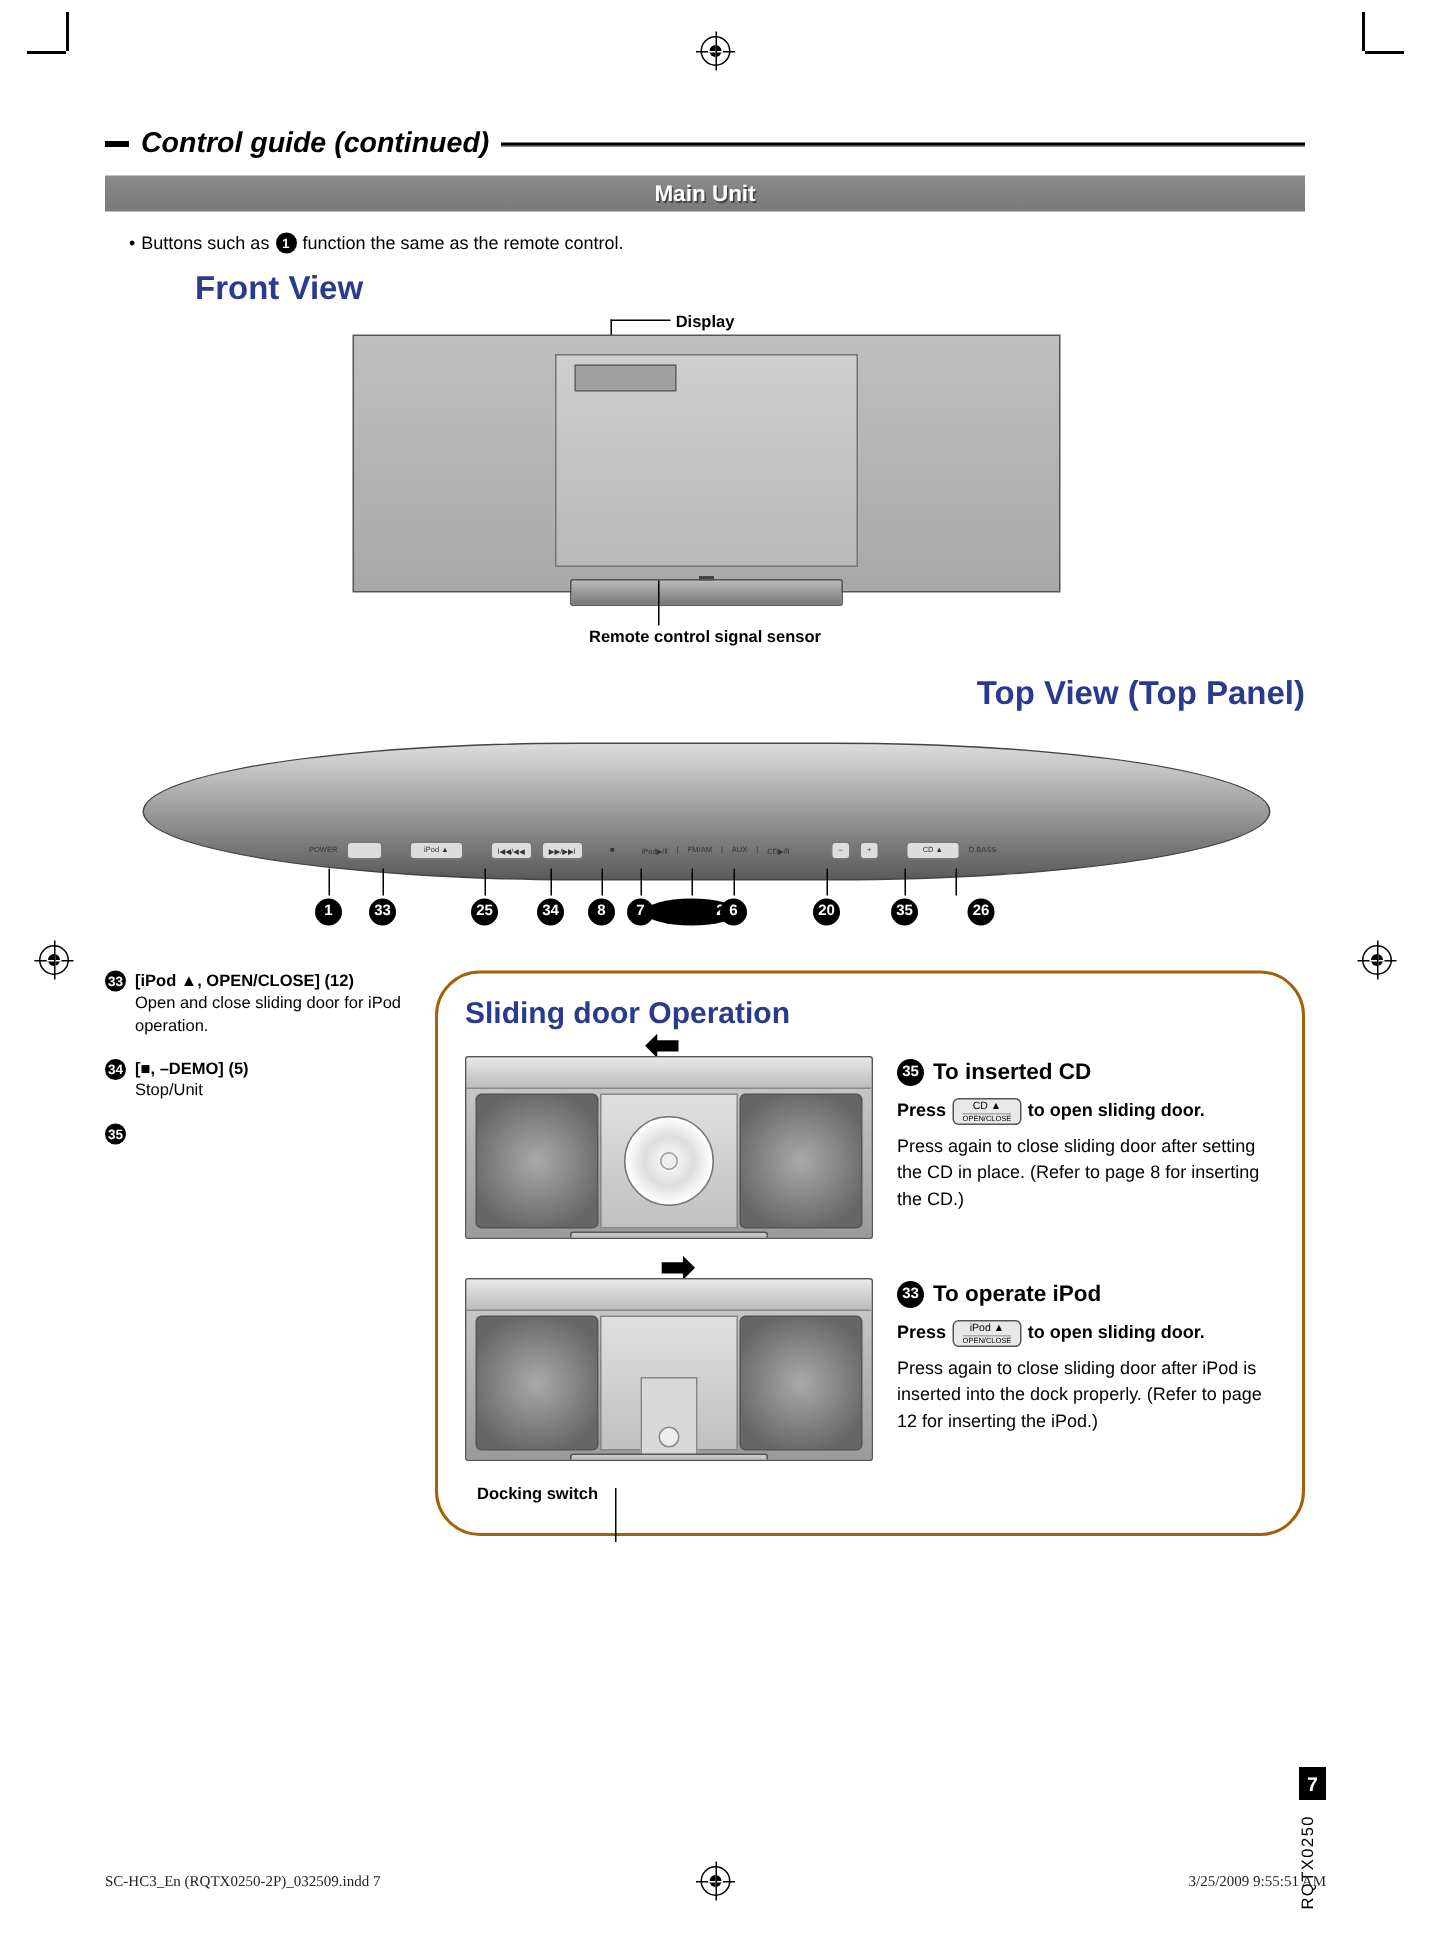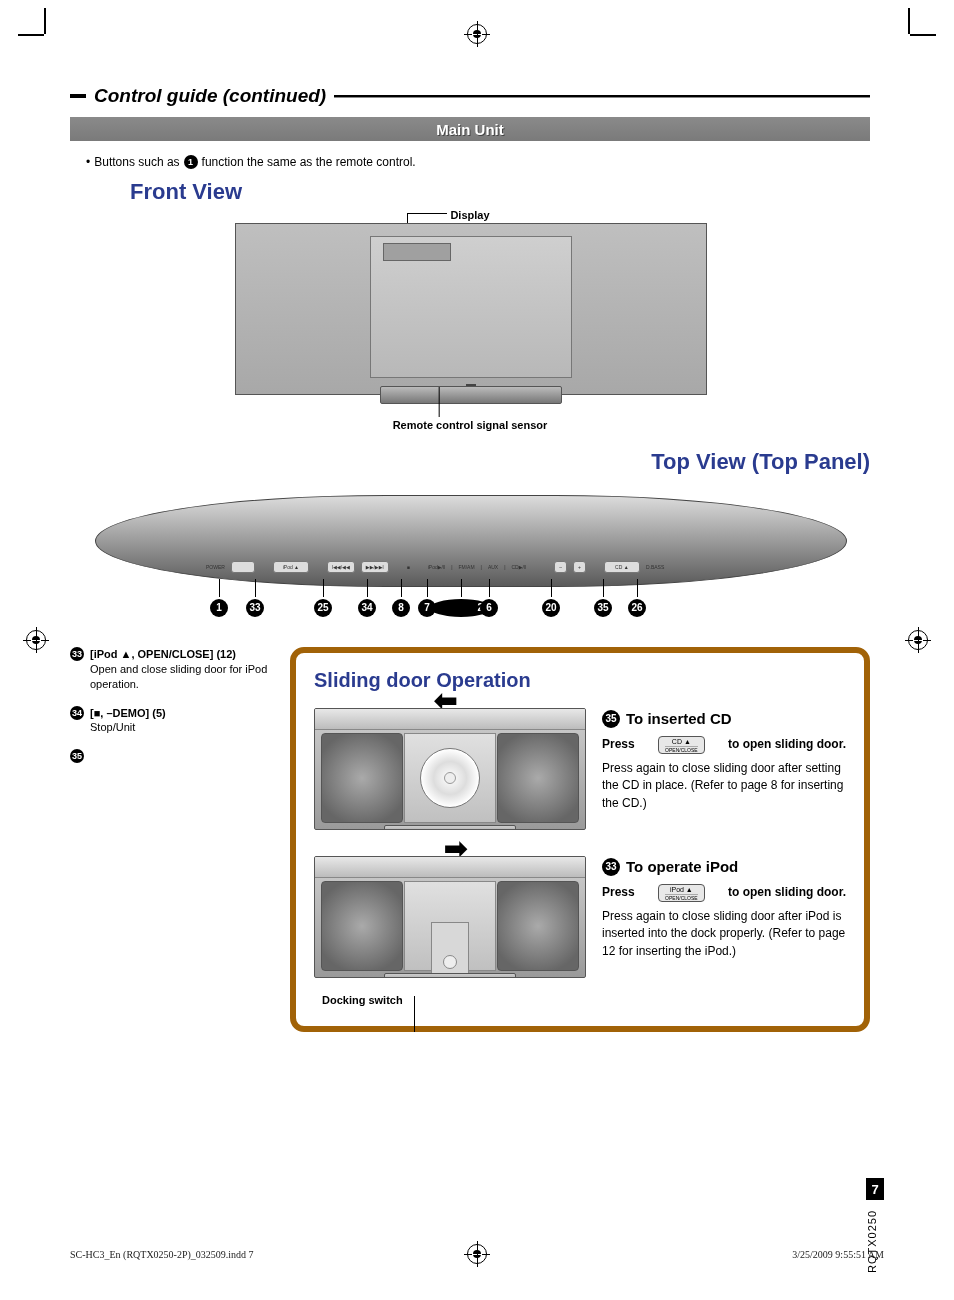--- a/index.html
+++ b/index.html
@@ -260,22 +260,22 @@
   .def-item {
     display: flex;
     gap: 6px;
     margin-bottom: 14px;
   }
   .def-item .txt b { font-weight: bold; }
   .def-item .txt div { line-height: 1.35; }
 
   .sliding-box {
     flex: 1;
-    border: 6px solid #a16207;
-    border-radius: 14px;
+    border: 2px solid #a16207;
+    border-radius: 30px;
     padding: 16px 18px 20px 18px;
     position: relative;
   }
   .sliding-title {
     font-size: 20px;
     font-weight: bold;
     color: #2a3b8f;
     margin-bottom: 16px;
   }
   .op-row {
@@ -421,21 +421,20 @@
     font-size: 15px;
     margin-bottom: 6px;
   }
   .op-text .ot-press {
     font-weight: bold;
     margin-bottom: 6px;
     display: flex;
     align-items: center;
     gap: 4px;
     flex-wrap: wrap;
-    justify-content: space-between;
   }
   .btn-chip {
     display: inline-flex;
     flex-direction: column;
     align-items: center;
     border: 1px solid #555;
     border-radius: 4px;
     background: #e8e8e8;
     padding: 1px 6px 0 6px;
     font-size: 7px;
@@ -617,21 +616,21 @@
         <span class="circ-num circ-num-lg" style="left:222px;">7</span>
       <span class="lead" style="left:256px;"></span>
         <span class="circ-num circ-num-lg" style="left:256px;padding-left:44px;">24</span>
       <span class="lead" style="left:284px;"></span>
         <span class="circ-num circ-num-lg" style="left:284px;">6</span>
       <span class="lead" style="left:346px;"></span>
         <span class="circ-num circ-num-lg" style="left:346px;">20</span>
       <span class="lead" style="left:398px;"></span>
         <span class="circ-num circ-num-lg" style="left:398px;">35</span>
       <span class="lead" style="left:432px;"></span>
-        <span class="circ-num circ-num-lg" style="left:432px;">26</span>
+        <span class="circ-num circ-num-lg" style="left:449px;">26</span>
     </div>
   </div>
 
   <div class="lower">
     <div class="defs">
       <div class="def-item">
         <span class="circ-num">33</span>
         <div class="txt">
           <div><b>[iPod ▲, OPEN/CLOSE] (12)</b></div>
           <div>Open and close sliding door for iPod operation.</div>

